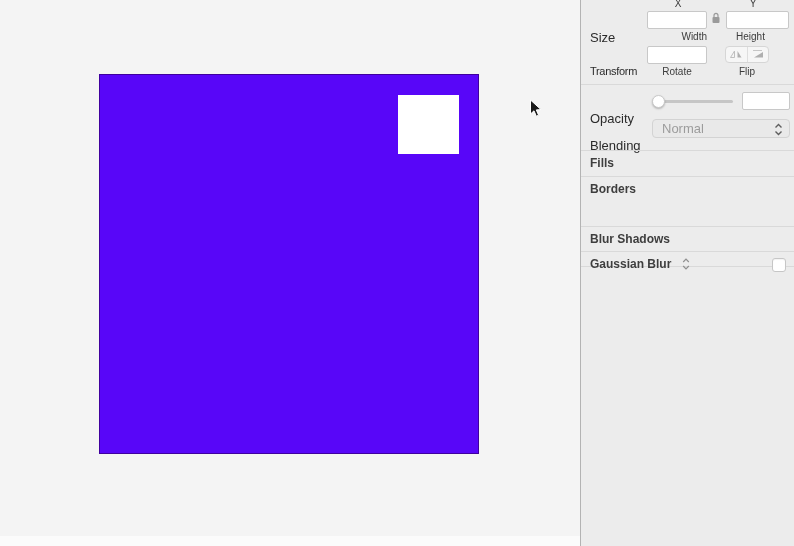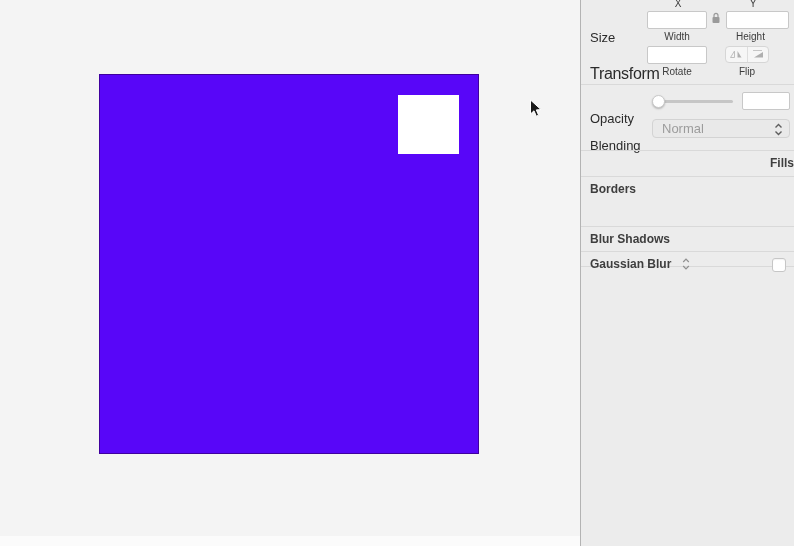--- a/index.html
+++ b/index.html
@@ -32,21 +32,21 @@
     background:#ECECEC; font-size:13px; color:#2B2B2B;
   }
   .panel * { box-sizing:border-box; }
 
   .cap { position:absolute; font-size:10px; color:#3C3C3C; text-align:center; }
   .cap-x { left:89px; top:-2px; width:16px; }
   .cap-y { left:164px; top:-2px; width:16px; }
 
   .row-label { position:absolute; left:9px; font-size:13px; color:#2B2B2B;margin-top:17px; }
   .lbl-size { top:13px; }
-  .lbl-transform { top:48px; font-size:16px; letter-spacing:-0.3px; }
+  .lbl-transform { top:48px; font-size:11px; letter-spacing:-0.3px; }
   .lbl-opacity { top:94px; }
   .lbl-blending { top:121px; }
 
   .tf {
     position:absolute; background:#FFFFFF; border:1px solid #C8C8C8;
     border-radius:2px; font:12px "Liberation Sans", sans-serif;
     padding:0 4px; color:#333; outline:none;
   }
   .tf-width   { left:66px;  top:11px; width:60px; height:18px; }
   .tf-height  { left:145px; top:11px; width:63px; height:18px; }
@@ -55,21 +55,21 @@
 
   .lock { position:absolute; left:130px; top:12px; }
 
   .flip-seg {
     position:absolute; left:144px; top:46px; width:44px; height:17px;
     display:flex; background:#F6F6F6; border:1px solid #D6D6D6; border-radius:4px;
   }
   .flip-btn { flex:1; display:flex; align-items:center; justify-content:center; }
   .flip-btn + .flip-btn { border-left:1px solid #DEDEDE; }
 
-  .cap-width  { left:66px;  top:31px; width:60px; }
+  .cap-width  { left:66px;  top:31px; width:60px;text-align:right; }
   .cap-height { left:138px; top:31px; width:63px; }
   .cap-rotate { left:66px;  top:66px; width:60px;text-align:center; }
   .cap-flip   { left:144px; top:66px; width:44px; }
 
   .sep { position:absolute; left:0; width:213px; height:1px; background:#D9D9D9; }
   .sep-1 { top:84px; }
 
   .slider-track {
     position:absolute; left:71px; top:100px; width:81px; height:3px;
     background:#C6C6C6; border-radius:2px;
@@ -85,21 +85,21 @@
     background:#E9E9E9; border:1px solid #D3D3D3; border-radius:4px;
     color:#9C9C9C; font-size:13px; line-height:17px; padding-left:9px;
   }
   .dropdown .chev { position:absolute; right:6px; top:3px; }
 
   .section {
     position:absolute; left:0; width:213px; height:26px;
     border-top:1px solid #D9D9D9; font-weight:bold; font-size:12px;
     color:#3E3E3E; line-height:25px; padding-left:9px;
   }
-  .sec-0 { top:150px;text-align:right; }
+  .sec-0 { top:150px; }
   .sec-1 { top:176px; height:25px; }
   .sec-2 { top:201px; height:25px; }
   .sec-3 { top:226px; height:25px; }
   .sec-blur { top:251px; height:16px; border-bottom:1px solid #D9D9D9; }
   .sec-blur .stepper { vertical-align:-2px; margin-left:7px; }
   .blur-checkbox {
     position:absolute; right:8px; top:6px; width:14px; height:14px;
     background:#FFFFFF; border:1px solid #C6C6C6; border-radius:3px;
     box-shadow:inset 0 1px 1px rgba(0,0,0,0.05);
   }

